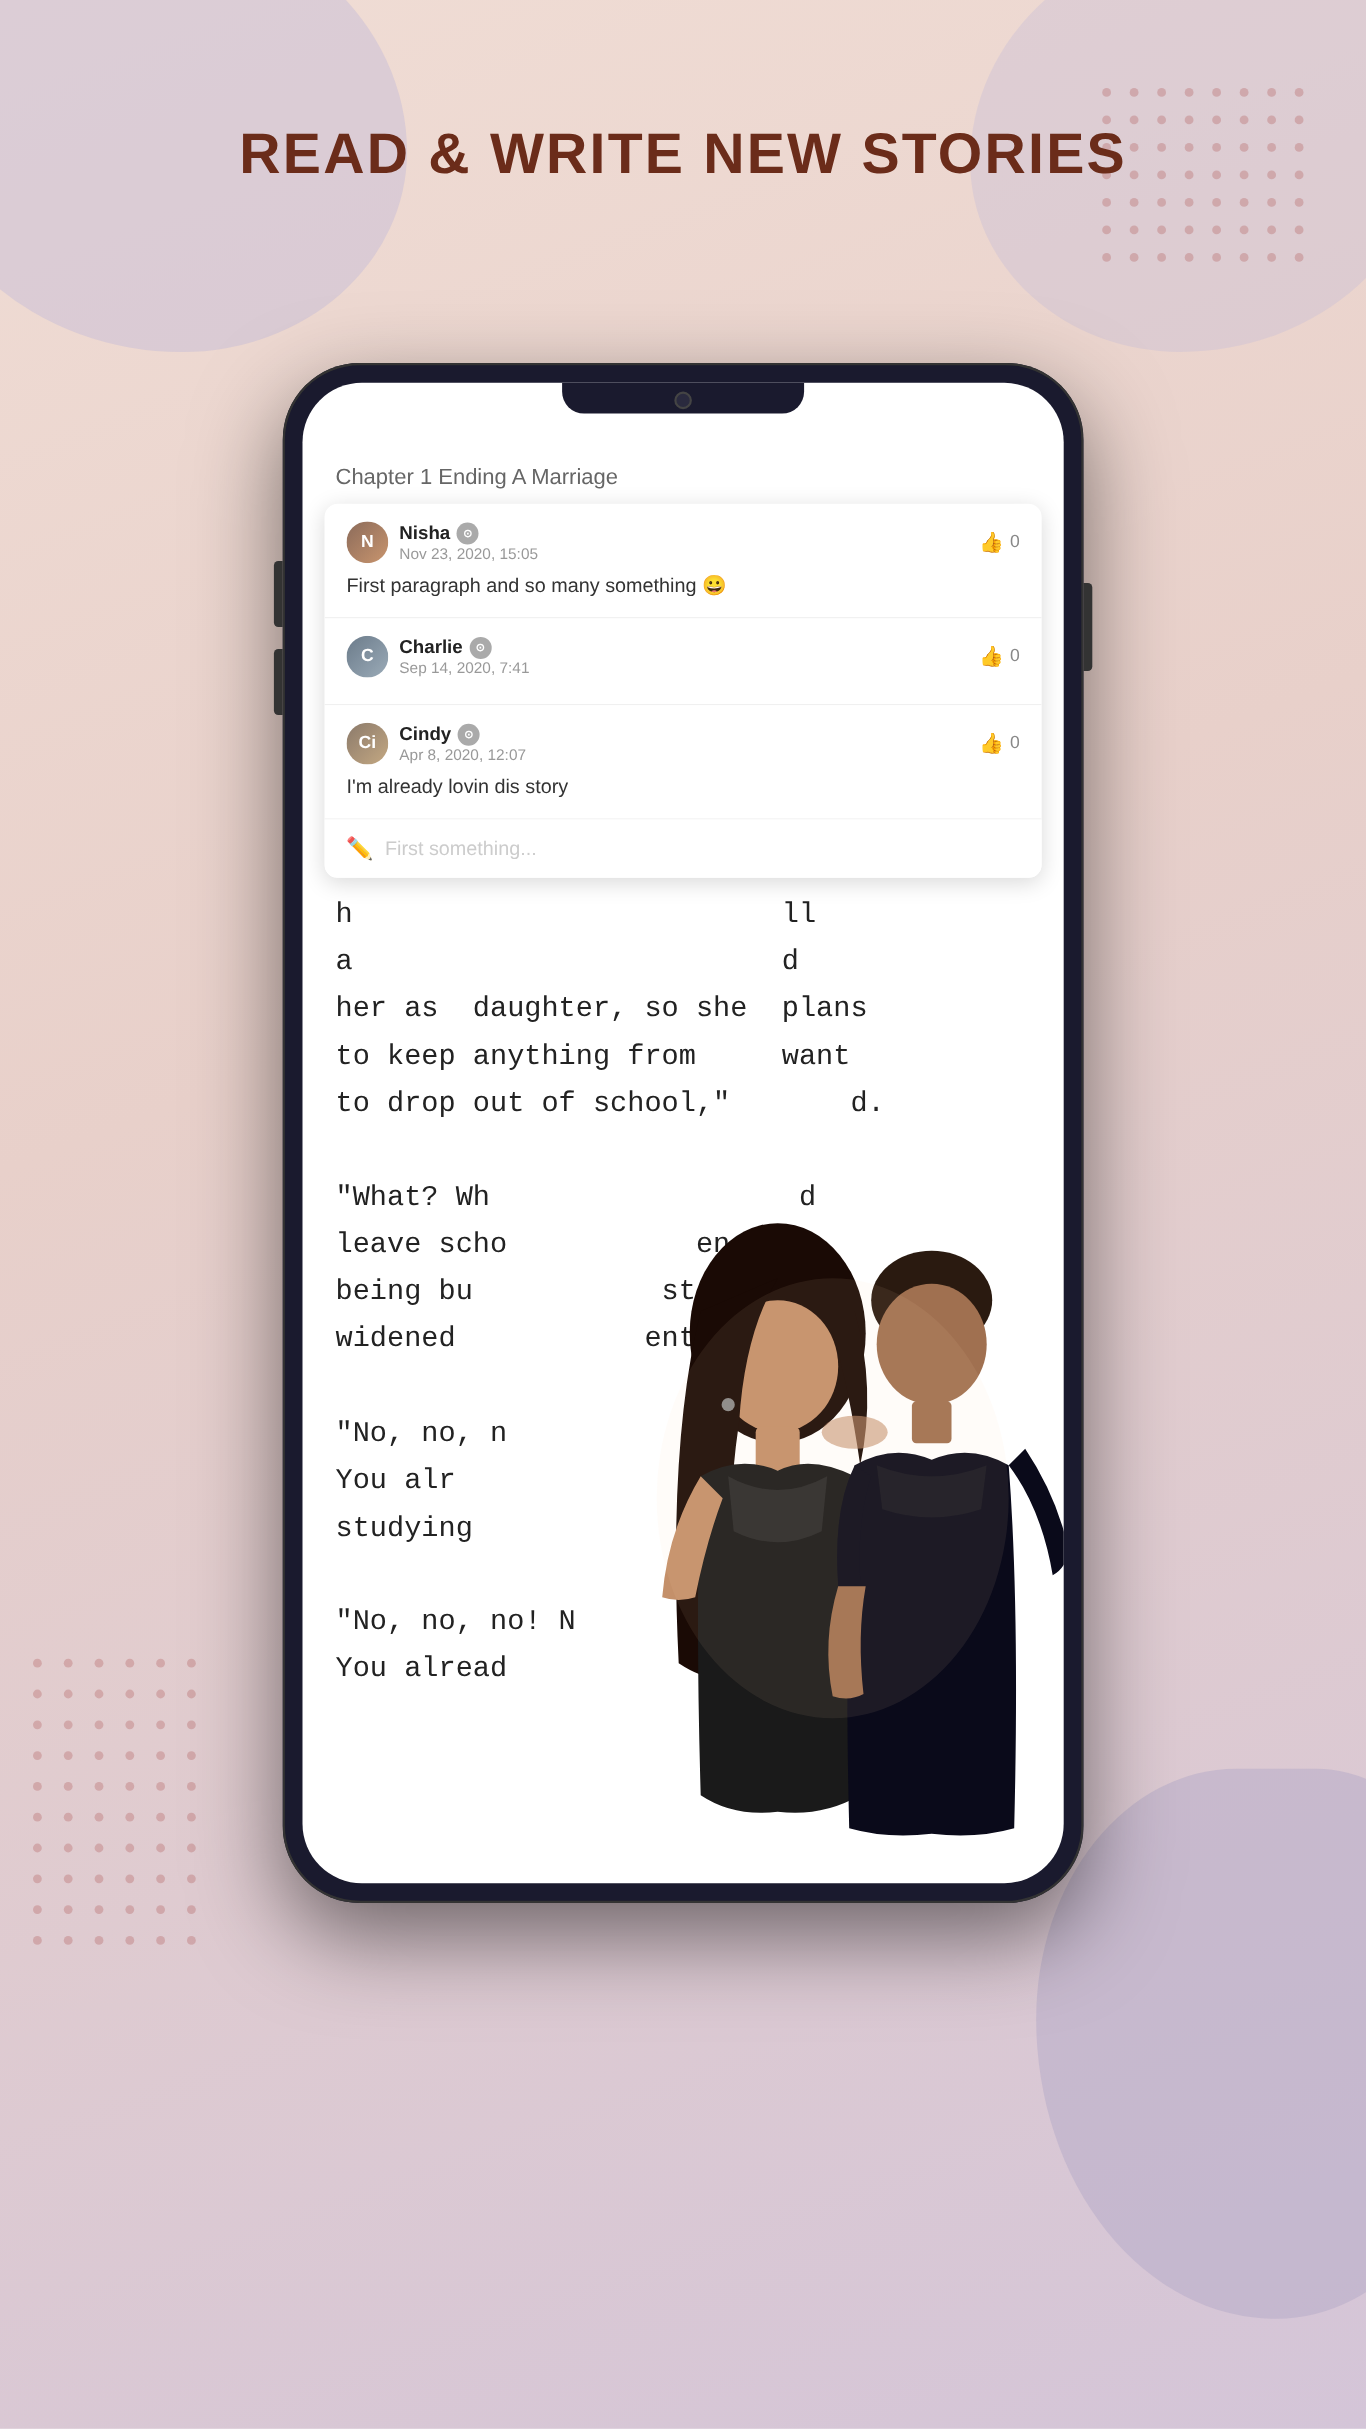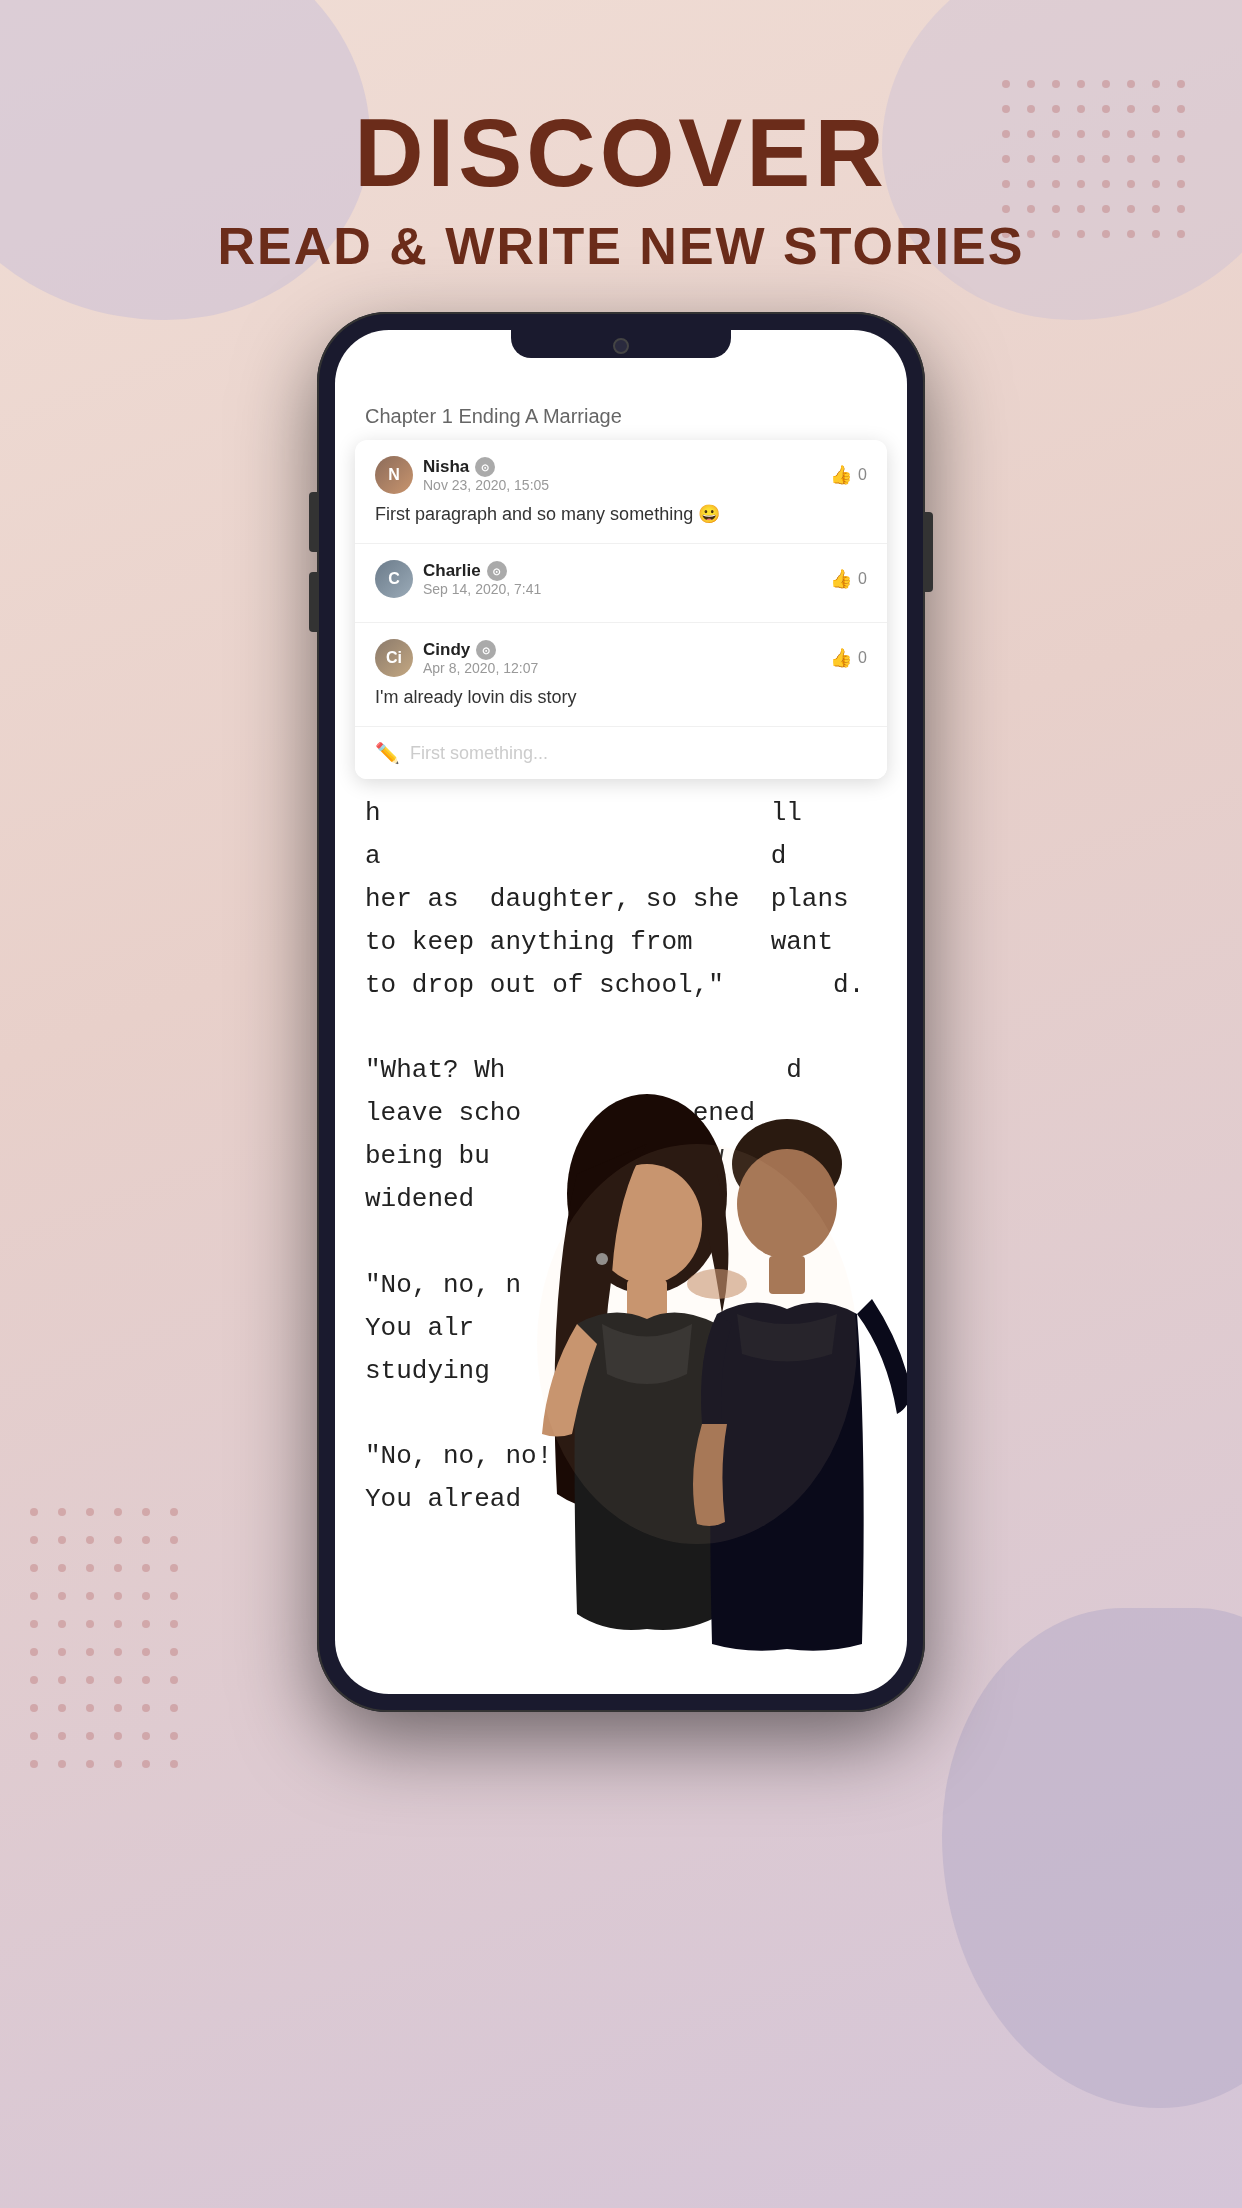--- a/index.html
+++ b/index.html
@@ -94,24 +94,24 @@
       font-size: 52px;
       font-weight: 900;
       color: #6b2c1a;
       letter-spacing: 2px;
       margin-top: 10px;
     }
 
     
     .phone-container {
       position: absolute;
-      top: 312px;
+      top: 330px;
       left: 50%;
       transform: translateX(-50%);
-      width: 608px;
+      width: 728px;
       height: 1400px;
       z-index: 3;
     }
 
     .phone-frame {
       width: 100%;
       height: 100%;
       background: #1a1a2e;
       border-radius: 70px;
       padding: 18px;
@@ -499,21 +499,20 @@
     <div class="dot" style="top: 224px; left: 140px;"></div>
     <div class="dot" style="top: 252px; left: 0px;"></div>
     <div class="dot" style="top: 252px; left: 28px;"></div>
     <div class="dot" style="top: 252px; left: 56px;"></div>
     <div class="dot" style="top: 252px; left: 84px;"></div>
     <div class="dot" style="top: 252px; left: 112px;"></div>
     <div class="dot" style="top: 252px; left: 140px;"></div>
 </div>
 
 <div class="header-section">
-  <div class="discover-title">DISCOVER</div>
   <div class="subtitle">READ &amp; WRITE NEW STORIES</div>
 </div>
 
 <div class="phone-container">
   <div class="phone-frame">
 
     <div class="btn-vol-up"></div>
     <div class="btn-vol-down"></div>
     <div class="btn-power"></div>
 

